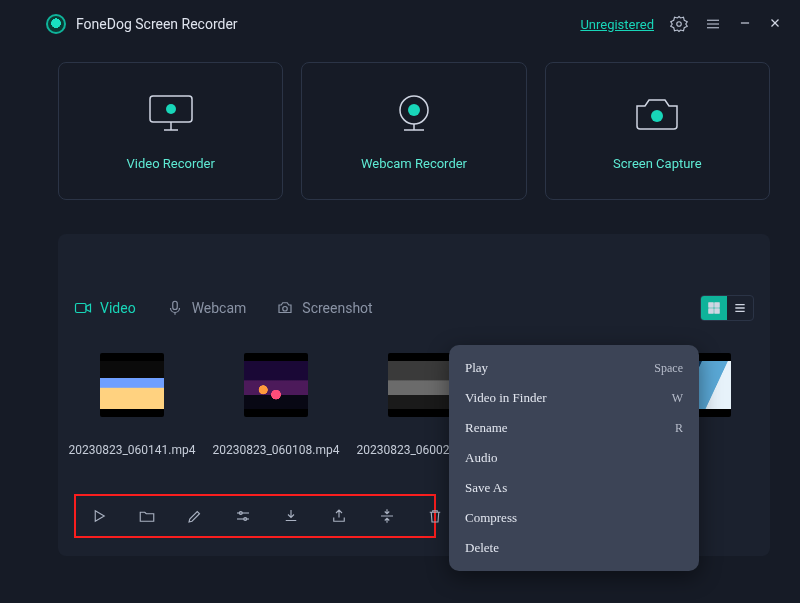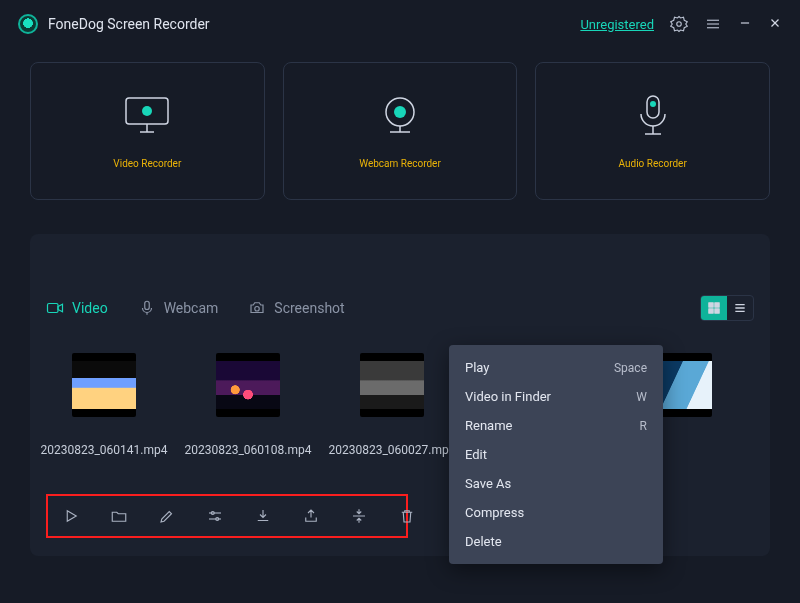--- a/index.html
+++ b/index.html
@@ -21,20 +21,21 @@
     box-sizing:border-box;
     font-family:-apple-system,BlinkMacSystemFont,"Segoe UI",Roboto,Arial,sans-serif;
     color:var(--text);
     overflow:hidden;
   }
   .app{
     width:800px;height:603px;
     background:var(--bg);
     box-sizing:border-box;
     position:relative;
+    padding-left:28px;
   }
 
   
   .titlebar{
     display:flex;align-items:center;justify-content:space-between;
     padding:10px 18px 6px 18px;
     height:44px;box-sizing:border-box;
   }
   .brand{display:flex;align-items:center;gap:10px;}
   .brand-logo{
@@ -62,21 +63,21 @@
     border:1px solid var(--border);
     border-radius:8px;
     background:var(--bg);
     height:136px;
     display:flex;flex-direction:column;align-items:center;justify-content:center;
     gap:20px;
     cursor:pointer;
   }
   .mode-card .icon-wrap{height:44px;display:flex;align-items:center;justify-content:center;}
   .mode-card svg{stroke:#cfd5e2;fill:none;stroke-width:1.5;}
-  .mode-label{font-size:10px;color:#eab308;}
+  .mode-label{font-size:13px;color:#5eead4;}
 
   
   .library{
     margin:34px 30px 0 30px;
     background:var(--panel);
     border-radius:8px;
     padding:14px 16px 22px 16px;
     box-sizing:border-box;
     position:relative;
     height:322px;
@@ -127,28 +128,29 @@
     display:flex;align-items:center;gap:30px;
     padding:0 14px;box-sizing:border-box;
   }
   .action-btn{color:#aab2c2;cursor:pointer;display:flex;align-items:center;justify-content:center;width:20px;height:20px;}
   .action-btn svg{width:18px;height:18px;stroke:#aab2c2;fill:none;stroke-width:1.5;}
 
   
   .context-menu{
     position:absolute;
     left:449px; top:345px;
-    width:214px;
+    width:250px;
     background:var(--context-bg);
-    border-radius:4px;
+    border-radius:10px;
     padding:8px 0;
     box-shadow:0 6px 22px rgba(0,0,0,.45);
     font-size:13px;
     color:#e3e7f0;
     z-index:20;
+    font-family:Liberation Serif, serif;
   }
   .ctx-item{
     display:flex;justify-content:space-between;align-items:center;
     padding:7px 16px;
     cursor:pointer;
   }
   .ctx-shortcut{color:#b7bdcb;font-size:12px;}
 
 </style>
 </head>
@@ -208,33 +210,30 @@
       <div class="icon-wrap">
         <svg width="48" height="48" viewBox="0 0 48 48">
           <circle cx="24" cy="20" r="14"></circle>
           <circle cx="24" cy="20" r="6" fill="#18d6b9" stroke="none"></circle>
           <path d="M14 40 h20 M24 34 v6"></path>
         </svg>
       </div>
       <span class="mode-label">Webcam Recorder</span>
     </div>
 
+
     <div class="mode-card">
       <div class="icon-wrap">
-        <svg width="40" height="48" viewBox="0 0 40 48">
-          <rect x="14" y="4" width="12" height="22" rx="6"></rect>
-          <circle cx="20" cy="12" r="3" fill="#18d6b9" stroke="none"></circle>
-          <path d="M8 22 a12 12 0 0 0 24 0"></path>
-          <line x1="20" y1="34" x2="20" y2="42"></line>
-          <line x1="12" y1="42" x2="28" y2="42"></line>
+        <svg width="52" height="40" viewBox="0 0 52 40">
+          <path d="M6 12 h8 l4-6 h16 l4 6 h8 v20 a3 3 0 0 1 -3 3 h-34 a3 3 0 0 1 -3 -3 z"></path>
+          <circle cx="26" cy="22" r="6" fill="#18d6b9" stroke="none"></circle>
         </svg>
       </div>
-      <span class="mode-label">Audio Recorder</span>
-    </div>
-
+      <span class="mode-label">Screen Capture</span>
+    </div>
 
   </div>
 
   <div class="library">
 
     <div class="lib-tabs">
       <div class="lib-tabs-left">
         <div class="lib-tab active">
           <svg viewBox="0 0 24 24">
               <rect x="2" y="6" width="14" height="12" rx="2"></rect>
@@ -365,21 +364,21 @@
     </div>
     <div class="ctx-item">
       <span>Video in Finder</span>
       <span class="ctx-shortcut">W</span>
     </div>
     <div class="ctx-item">
       <span>Rename</span>
       <span class="ctx-shortcut">R</span>
     </div>
     <div class="ctx-item">
-      <span>Edit</span>
+      <span>Audio</span>
       <span class="ctx-shortcut"></span>
     </div>
     <div class="ctx-item">
       <span>Save As</span>
       <span class="ctx-shortcut"></span>
     </div>
     <div class="ctx-item">
       <span>Compress</span>
       <span class="ctx-shortcut"></span>
     </div>

